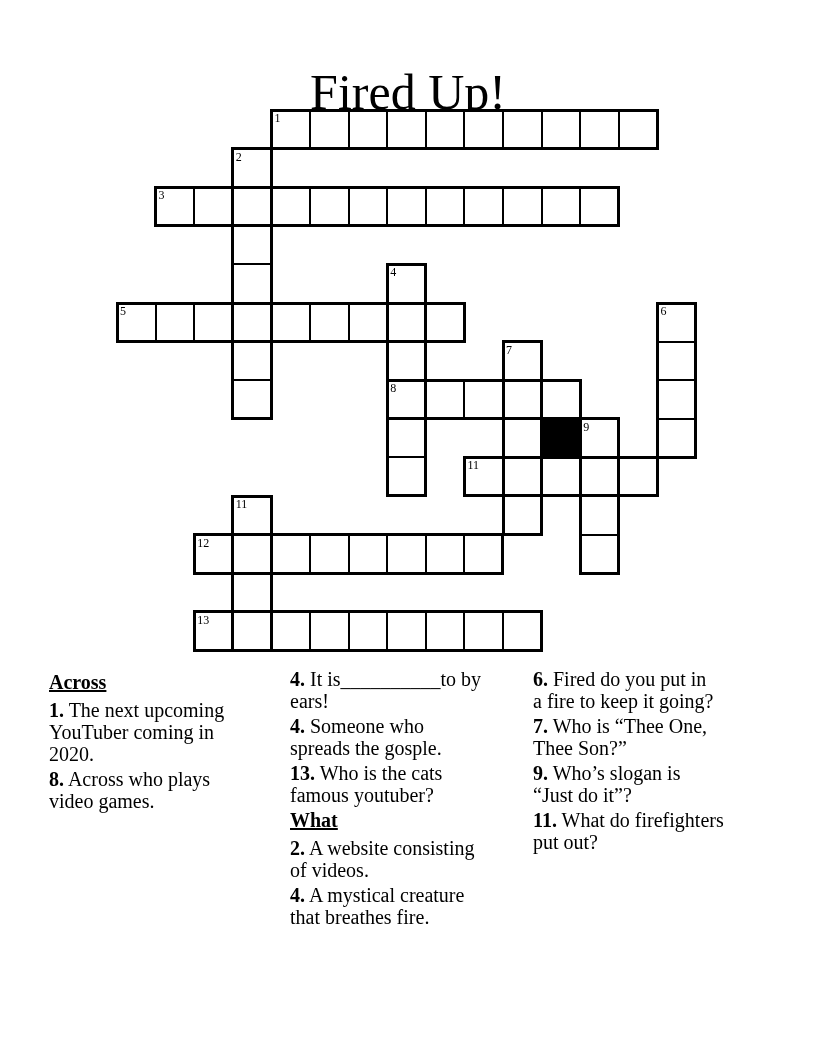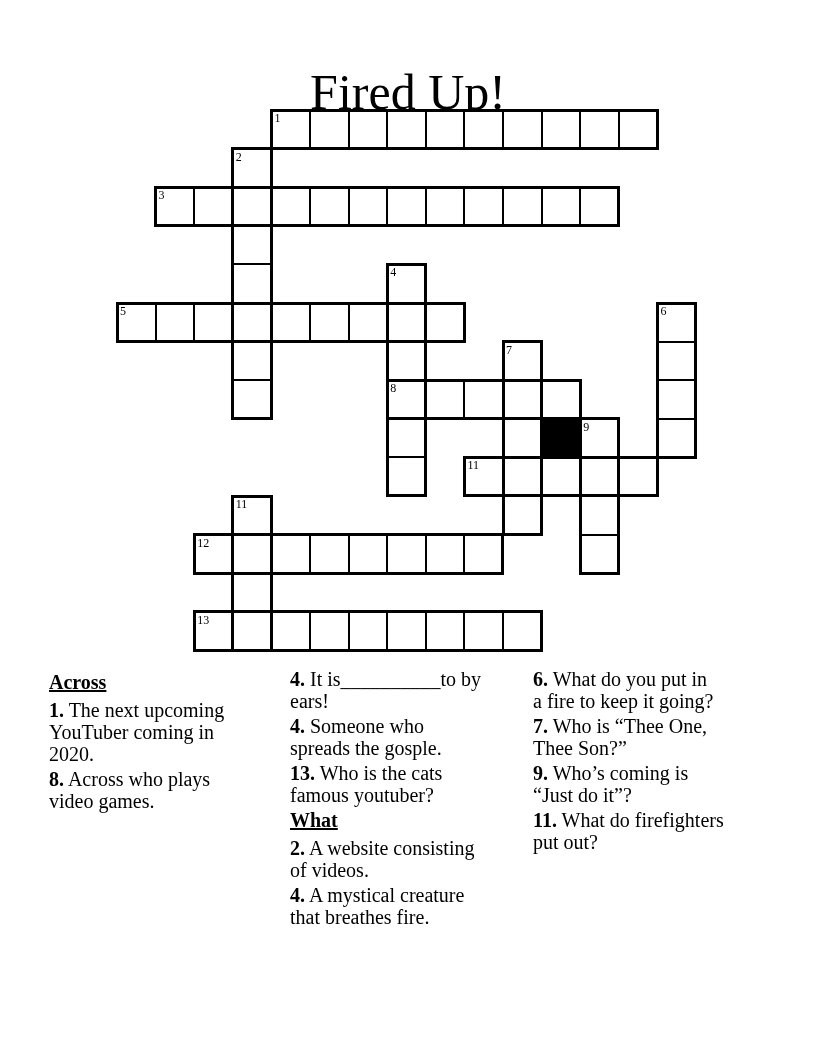--- a/index.html
+++ b/index.html
@@ -179,22 +179,22 @@
 spreads the gosple.</span></div>
       <div class="clue"><span class="num">13.</span> <span class="txt">Who is the cats
 famous youtuber?</span></div>
       <div class="heading">What</div>
       <div class="clue"><span class="num">2.</span> <span class="txt">A website consisting
 of videos.</span></div>
       <div class="clue"><span class="num">4.</span> <span class="txt">A mystical creature
 that breathes fire.</span></div>
     </div>
     <div class="clue-col" style="left: 533px;">
-      <div class="clue"><span class="num">6.</span> <span class="txt">What do you put in
+      <div class="clue"><span class="num">6.</span> <span class="txt">Fired do you put in
 a fire to keep it going?</span></div>
       <div class="clue"><span class="num">7.</span> <span class="txt">Who is “Thee One,
 Thee Son?”</span></div>
-      <div class="clue"><span class="num">9.</span> <span class="txt">Who’s coming is
+      <div class="clue"><span class="num">9.</span> <span class="txt">Who’s slogan is
 “Just do it”?</span></div>
       <div class="clue"><span class="num">11.</span> <span class="txt">What do firefighters
 put out?</span></div>
     </div>
   </div>
 
 </body></html>

